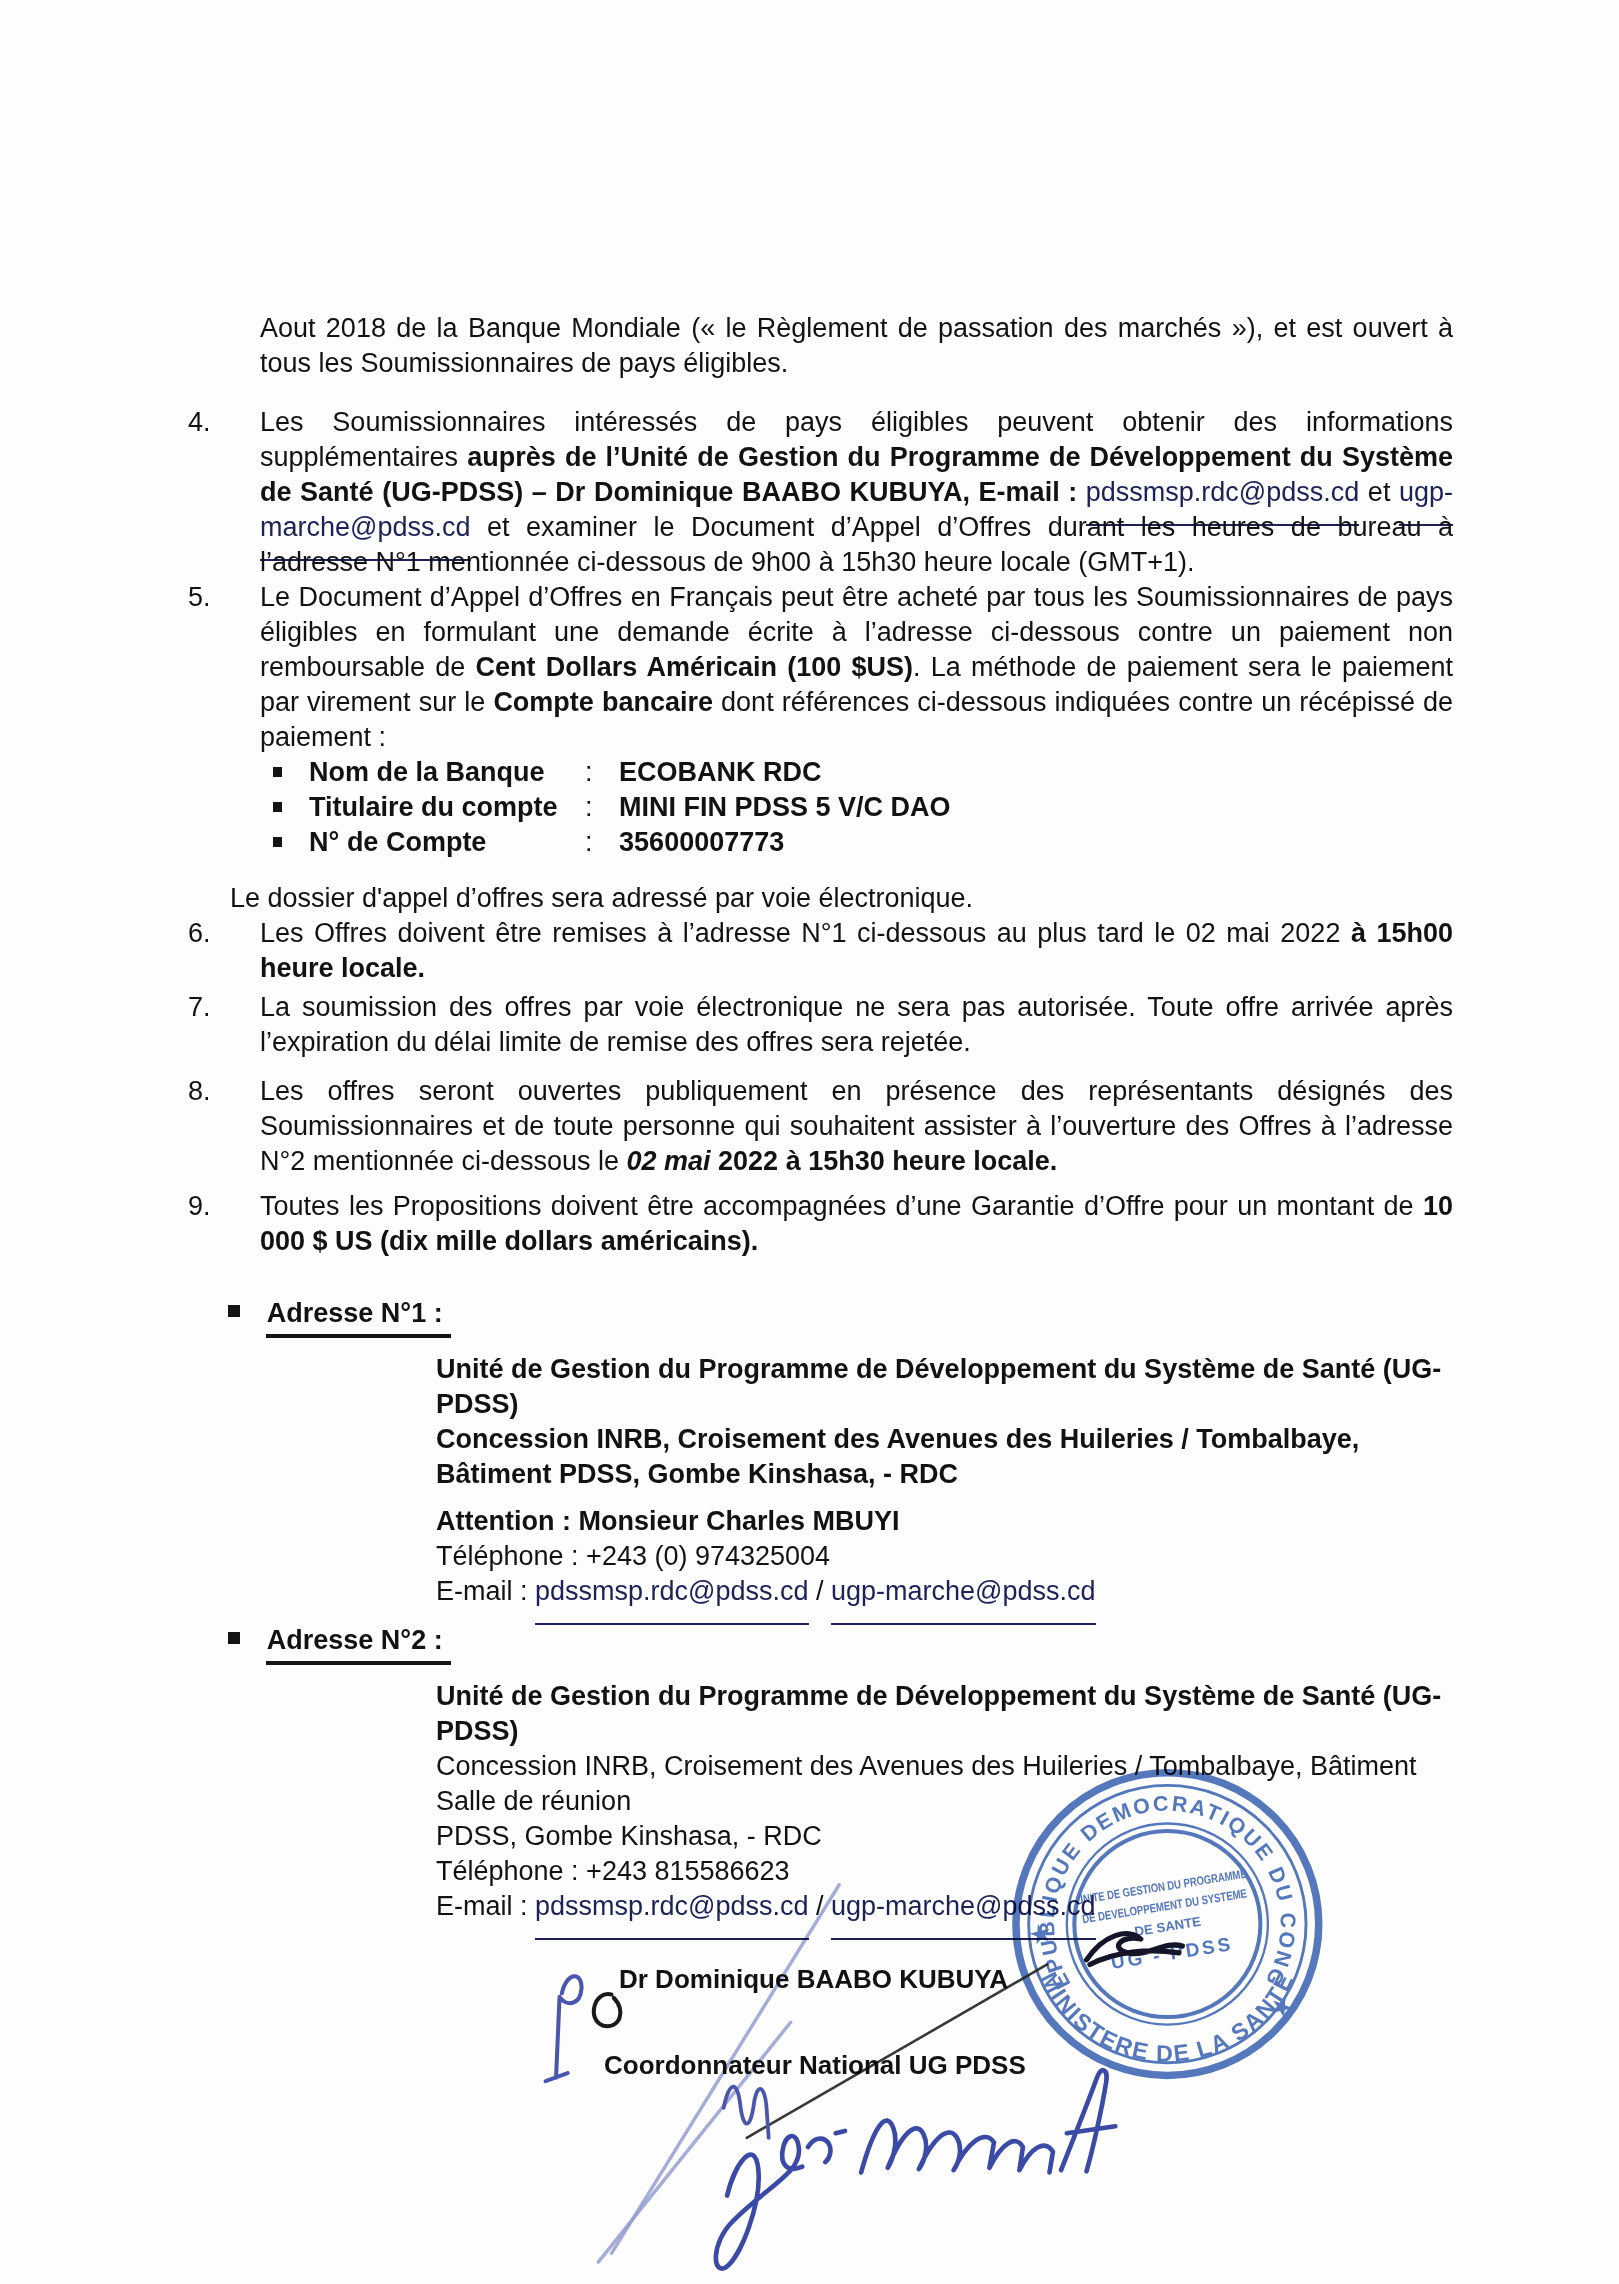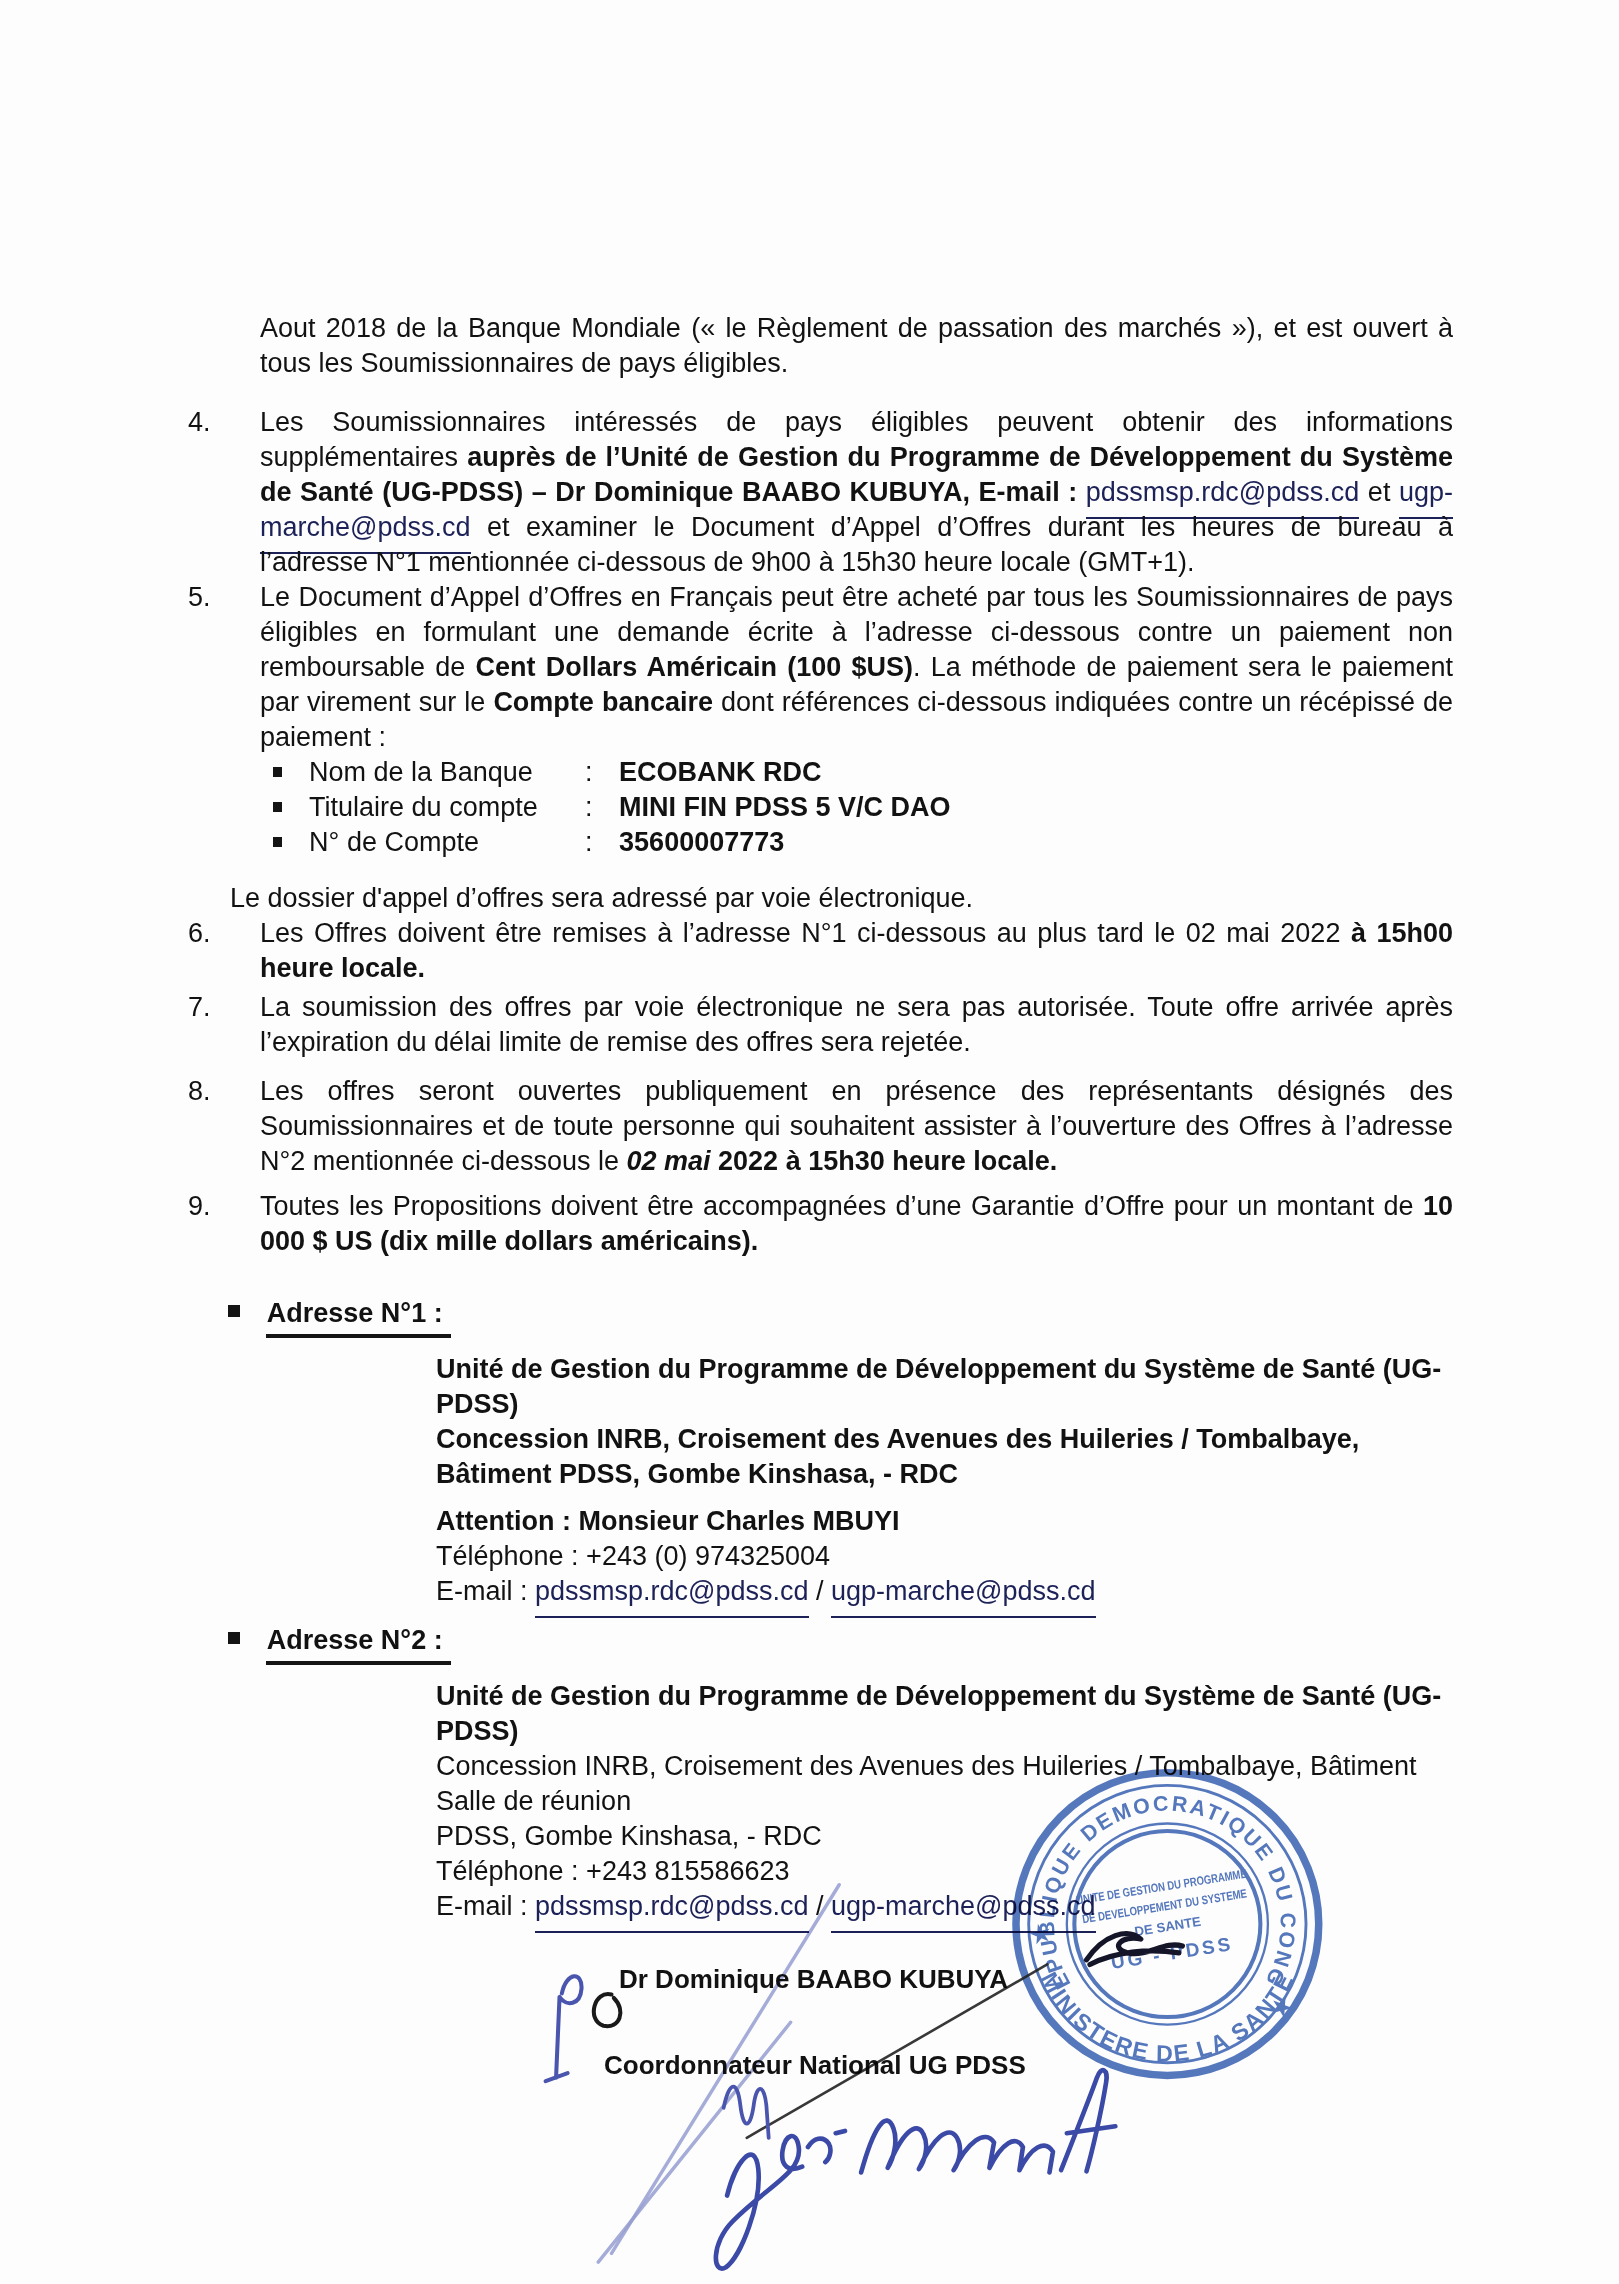--- a/index.html
+++ b/index.html
@@ -5,31 +5,31 @@
   html,body{margin:0;padding:0;background:#e8e8e8;}
   body{width:1620px;height:2284px;position:relative;overflow:hidden;background:#fdfdfd;
        font-family:"Liberation Sans","DejaVu Sans",sans-serif;color:#121212;}
   #page{position:absolute;inset:0;background:#fdfdfd;}
   #doc{position:absolute;top:311px;left:260px;width:1193px;font-size:27px;line-height:35px;}
   .just{text-align:justify;}
   .item{position:relative;}
   .num{position:absolute;left:-72px;top:0;width:64px;}
   .b{font-weight:700;}
   .i{font-style:italic;}
-  .lnk{color:#1c2157;font-weight:400;border-bottom:2.9px solid #1c2157;padding-bottom:10px;}
+  .lnk{color:#1c2157;font-weight:400;border-bottom:2.9px solid #1c2157;padding-bottom:17px;}
   
   .m-intro{margin-bottom:24px;}
   .gap-sm{margin-top:3.5px;}
   .gap-7{margin-top:14px;}
   .gap-89{margin-top:10.4px;}
   
   .bank{margin-top:0;}
   .bank-row{display:flex;align-items:flex-start;line-height:35px;}
   .sq{display:inline-block;width:9.8px;height:9.8px;background:#141414;flex:0 0 9.8px;margin:12px 26.6px 0 12.7px;}
-  .bank-label{width:276px;flex:0 0 276px;}
+  .bank-label{width:276px;flex:0 0 276px;font-weight:bold;}
   .bank-colon{width:34px;flex:0 0 34px;}
   .bank-value{font-weight:700;}
   .note{margin-top:21px;margin-left:-30px;}
   
   .addr-head-row{margin-top:37px;margin-left:-32px;display:flex;align-items:flex-start;}
   .addr-head-row.second{margin-top:14px;}
   .sq2{display:inline-block;width:11.6px;height:11.6px;background:#141414;flex:0 0 11.6px;margin:9.2px 26px 0 0;}
   .addr-heading{font-weight:700;border-bottom:4.6px solid #151515;padding:0 8px 3.5px 1.2px;display:inline-block;}
   .addr-block{margin-left:176px;margin-top:14px;}
   .attn{margin-left:176px;margin-top:11.6px;}

